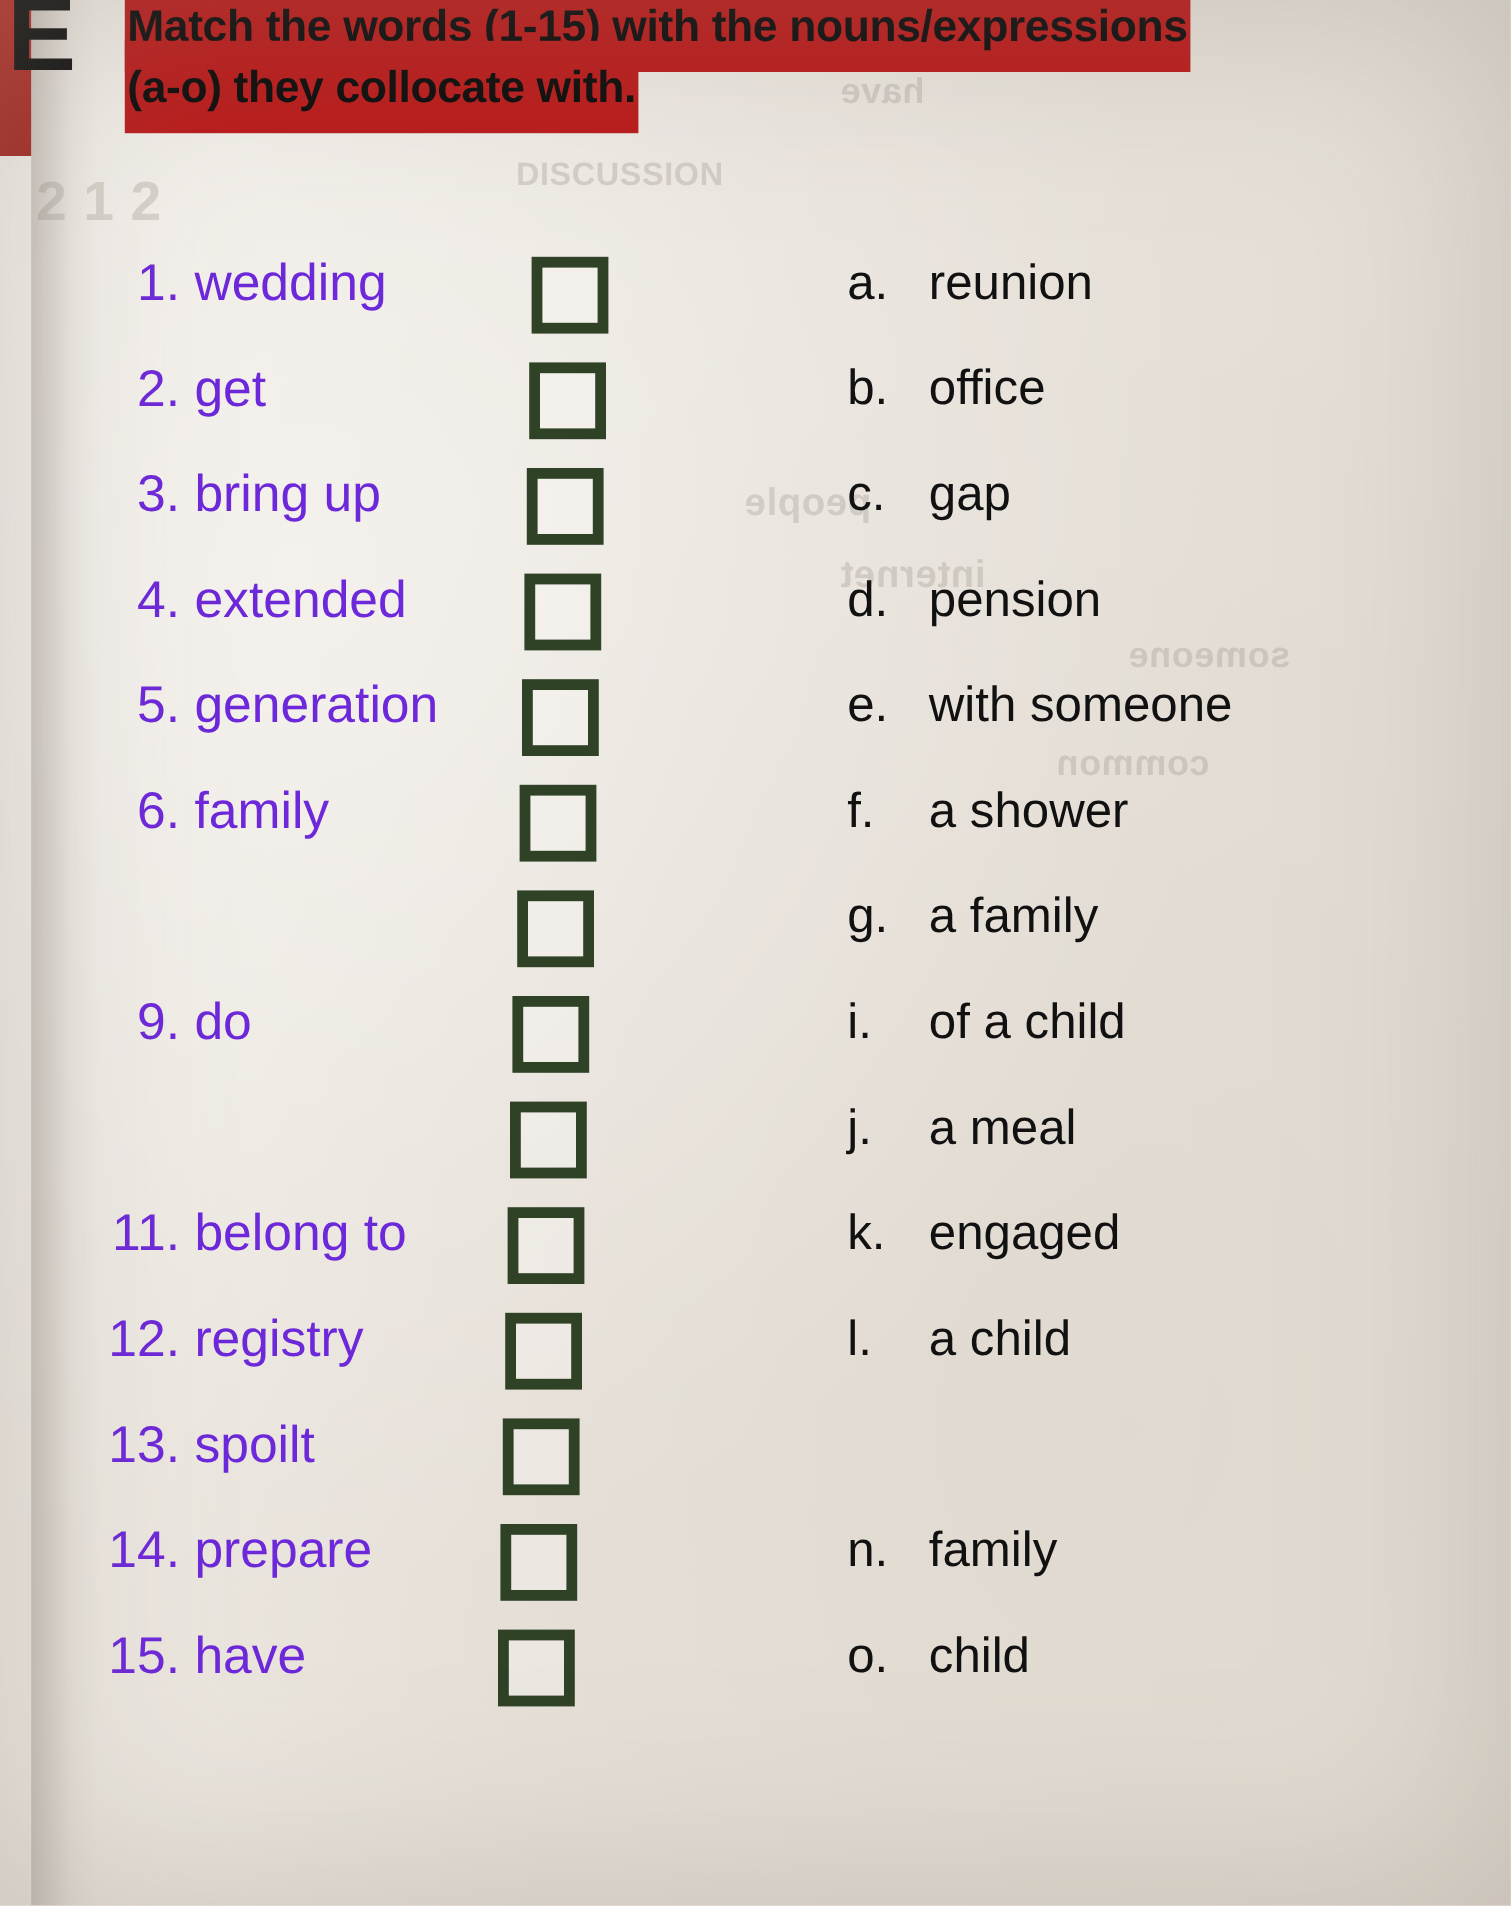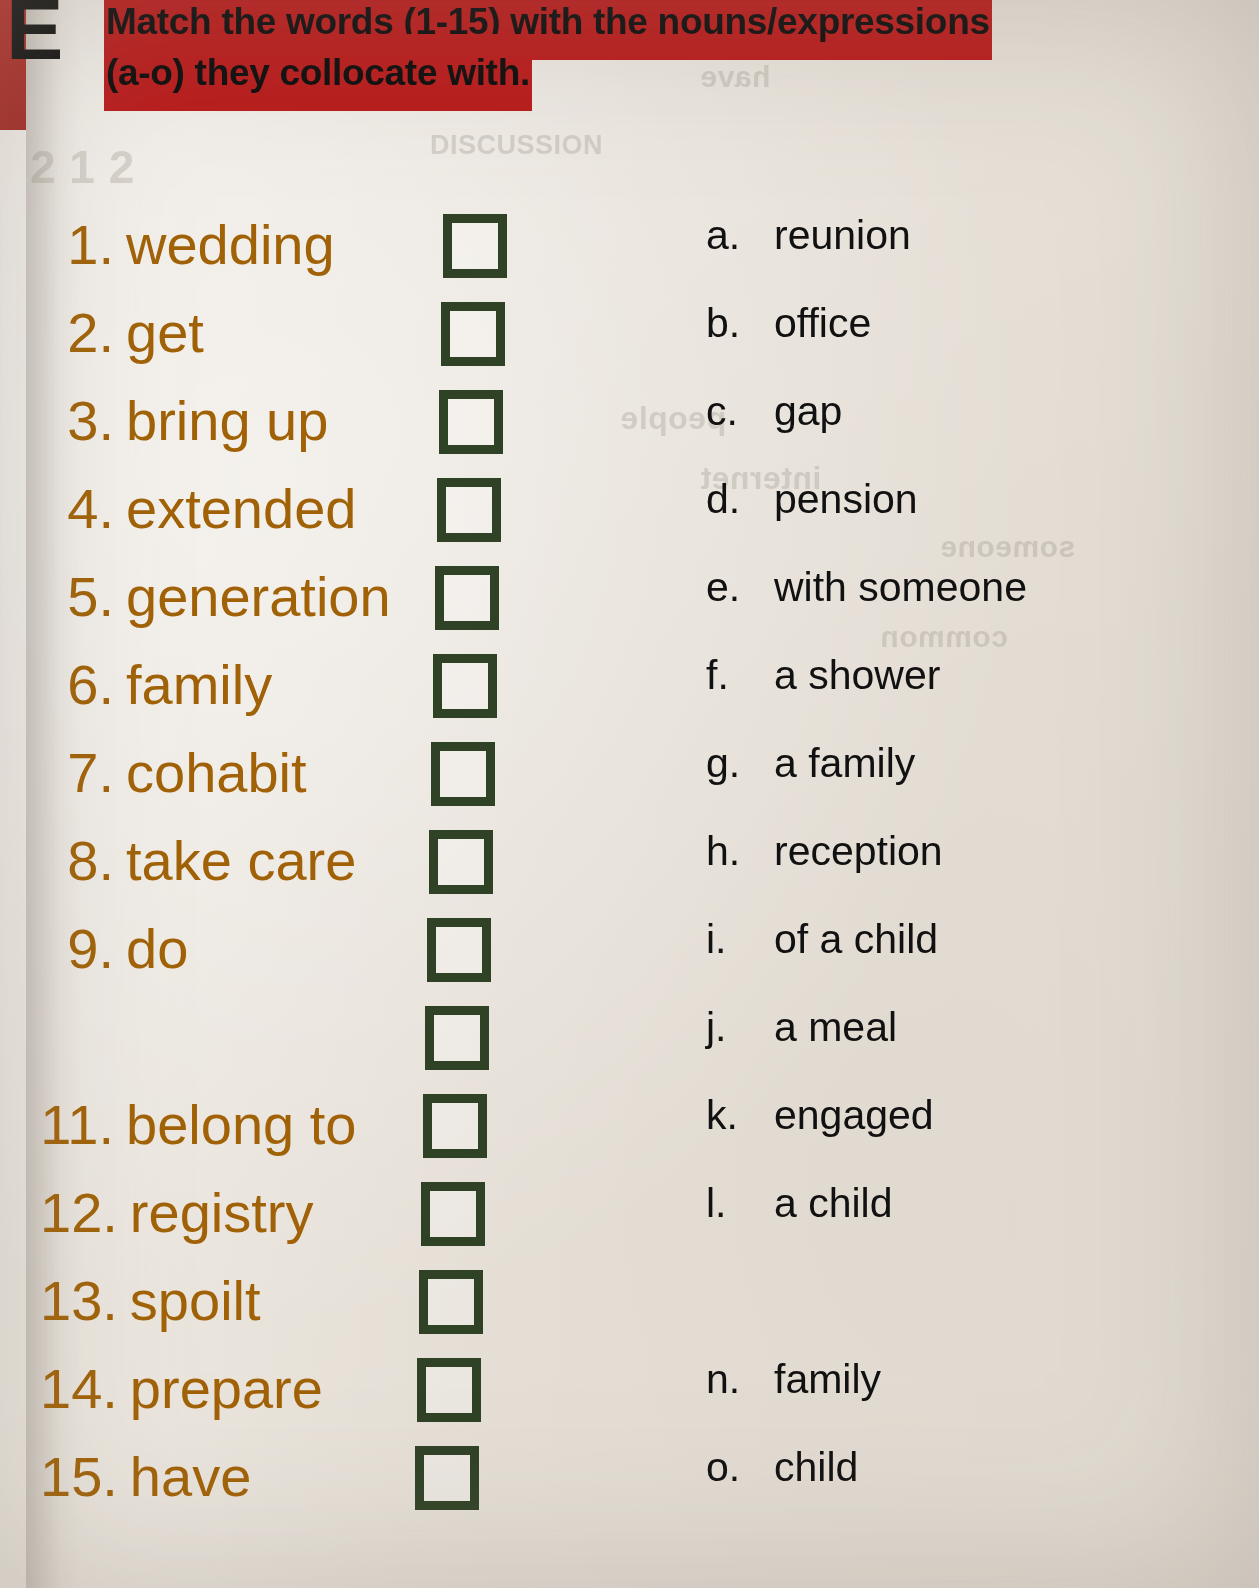--- a/index.html
+++ b/index.html
@@ -107,23 +107,23 @@
   }
   .row {
     position: relative;
     height: 88px;
   }
   .left-item {
     position: absolute;
     left: 0;
     width: 430px;
     text-align: left;
-    padding-left: 40px;
-    font-size: 56px;
-    color: #a16207;
+    padding-left: 76px;
+    font-size: 43px;
+    color: #6d28d9;
     white-space: nowrap;
     top: 12px;
     box-sizing: border-box;
   }
   .left-num {
     display: inline-block;
     min-width: 74px;
     text-align: right;
     margin-right: 12px;
   }
@@ -224,28 +224,22 @@
         <div class="left-item"><span class="left-num">5.</span><span>generation</span></div>
         <div class="checkbox shift-4"></div>
         <div class="right-item"><span class="right-letter">e.</span><span>with someone</span></div>
       </div>
       <div class="row">
         <div class="left-item"><span class="left-num">6.</span><span>family</span></div>
         <div class="checkbox shift-5"></div>
         <div class="right-item"><span class="right-letter">f.</span><span>a shower</span></div>
       </div>
       <div class="row">
-        <div class="left-item"><span class="left-num">7.</span><span>cohabit</span></div>
         <div class="checkbox shift-6"></div>
         <div class="right-item"><span class="right-letter">g.</span><span>a family</span></div>
-      </div>
-      <div class="row">
-        <div class="left-item"><span class="left-num">8.</span><span>take care</span></div>
-        <div class="checkbox shift-7"></div>
-        <div class="right-item"><span class="right-letter">h.</span><span>reception</span></div>
       </div>
       <div class="row">
         <div class="left-item"><span class="left-num">9.</span><span>do</span></div>
         <div class="checkbox shift-8"></div>
         <div class="right-item"><span class="right-letter">i.</span><span>of a child</span></div>
       </div>
       <div class="row">
         <div class="checkbox shift-9"></div>
         <div class="right-item"><span class="right-letter">j.</span><span>a meal</span></div>
       </div>

